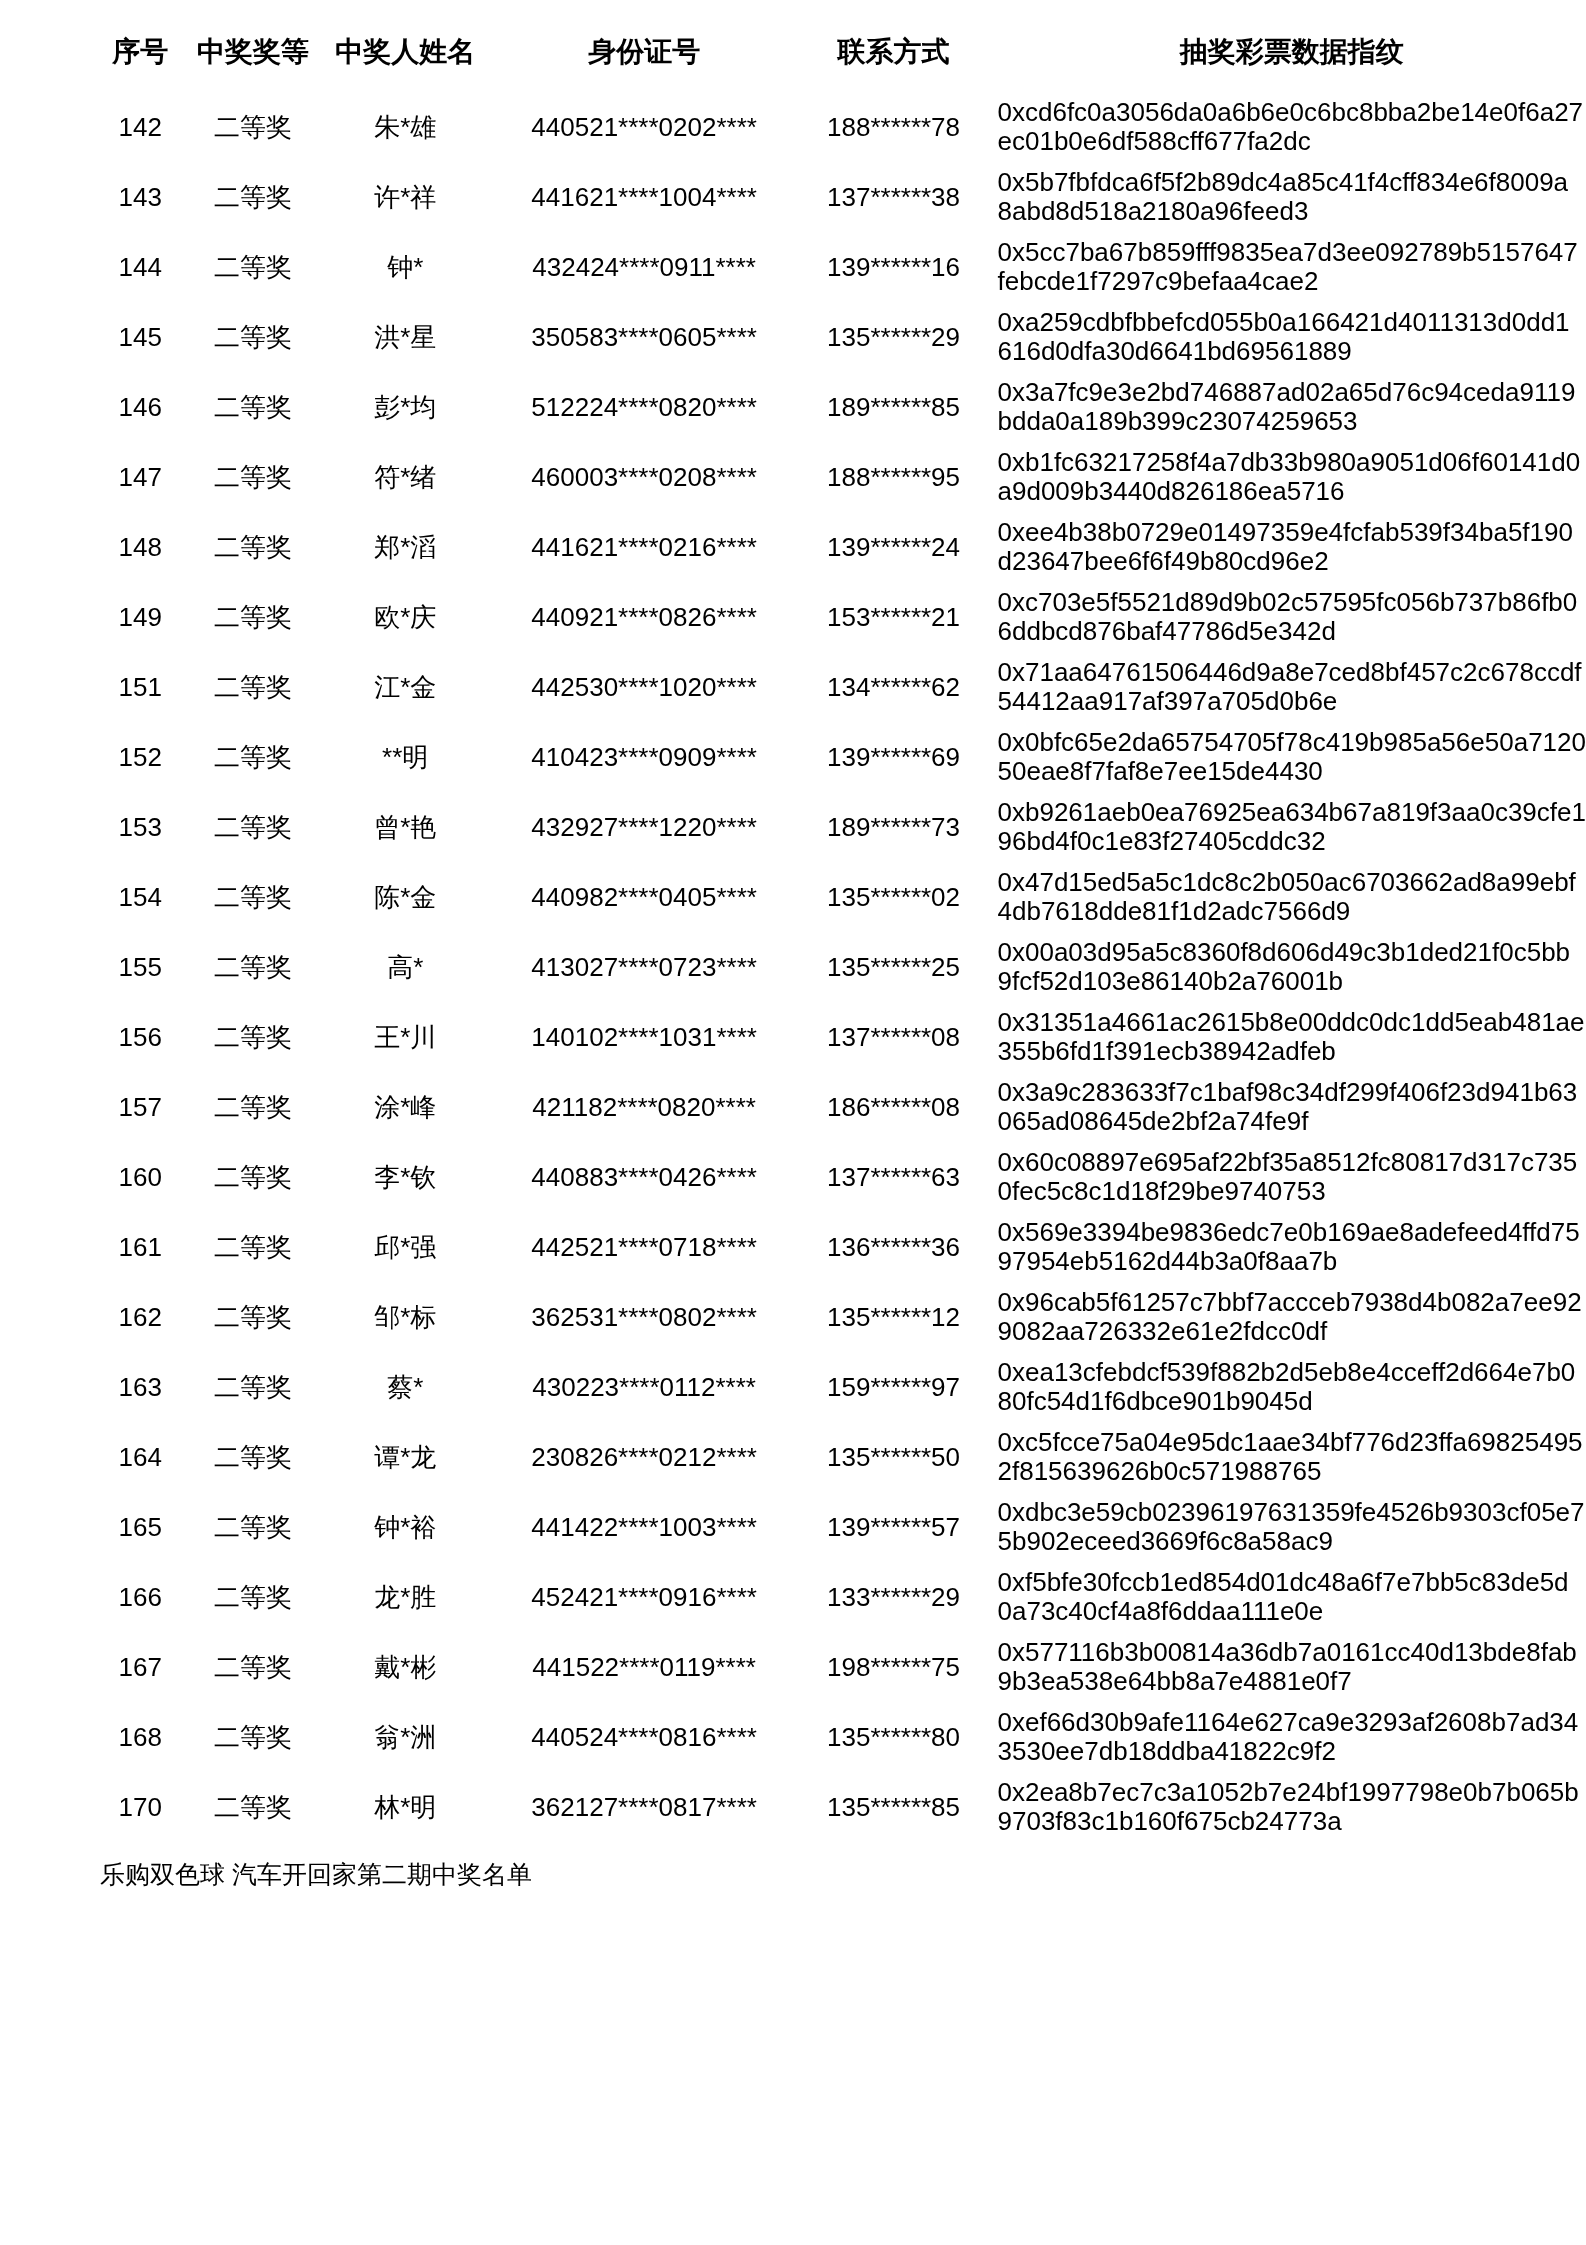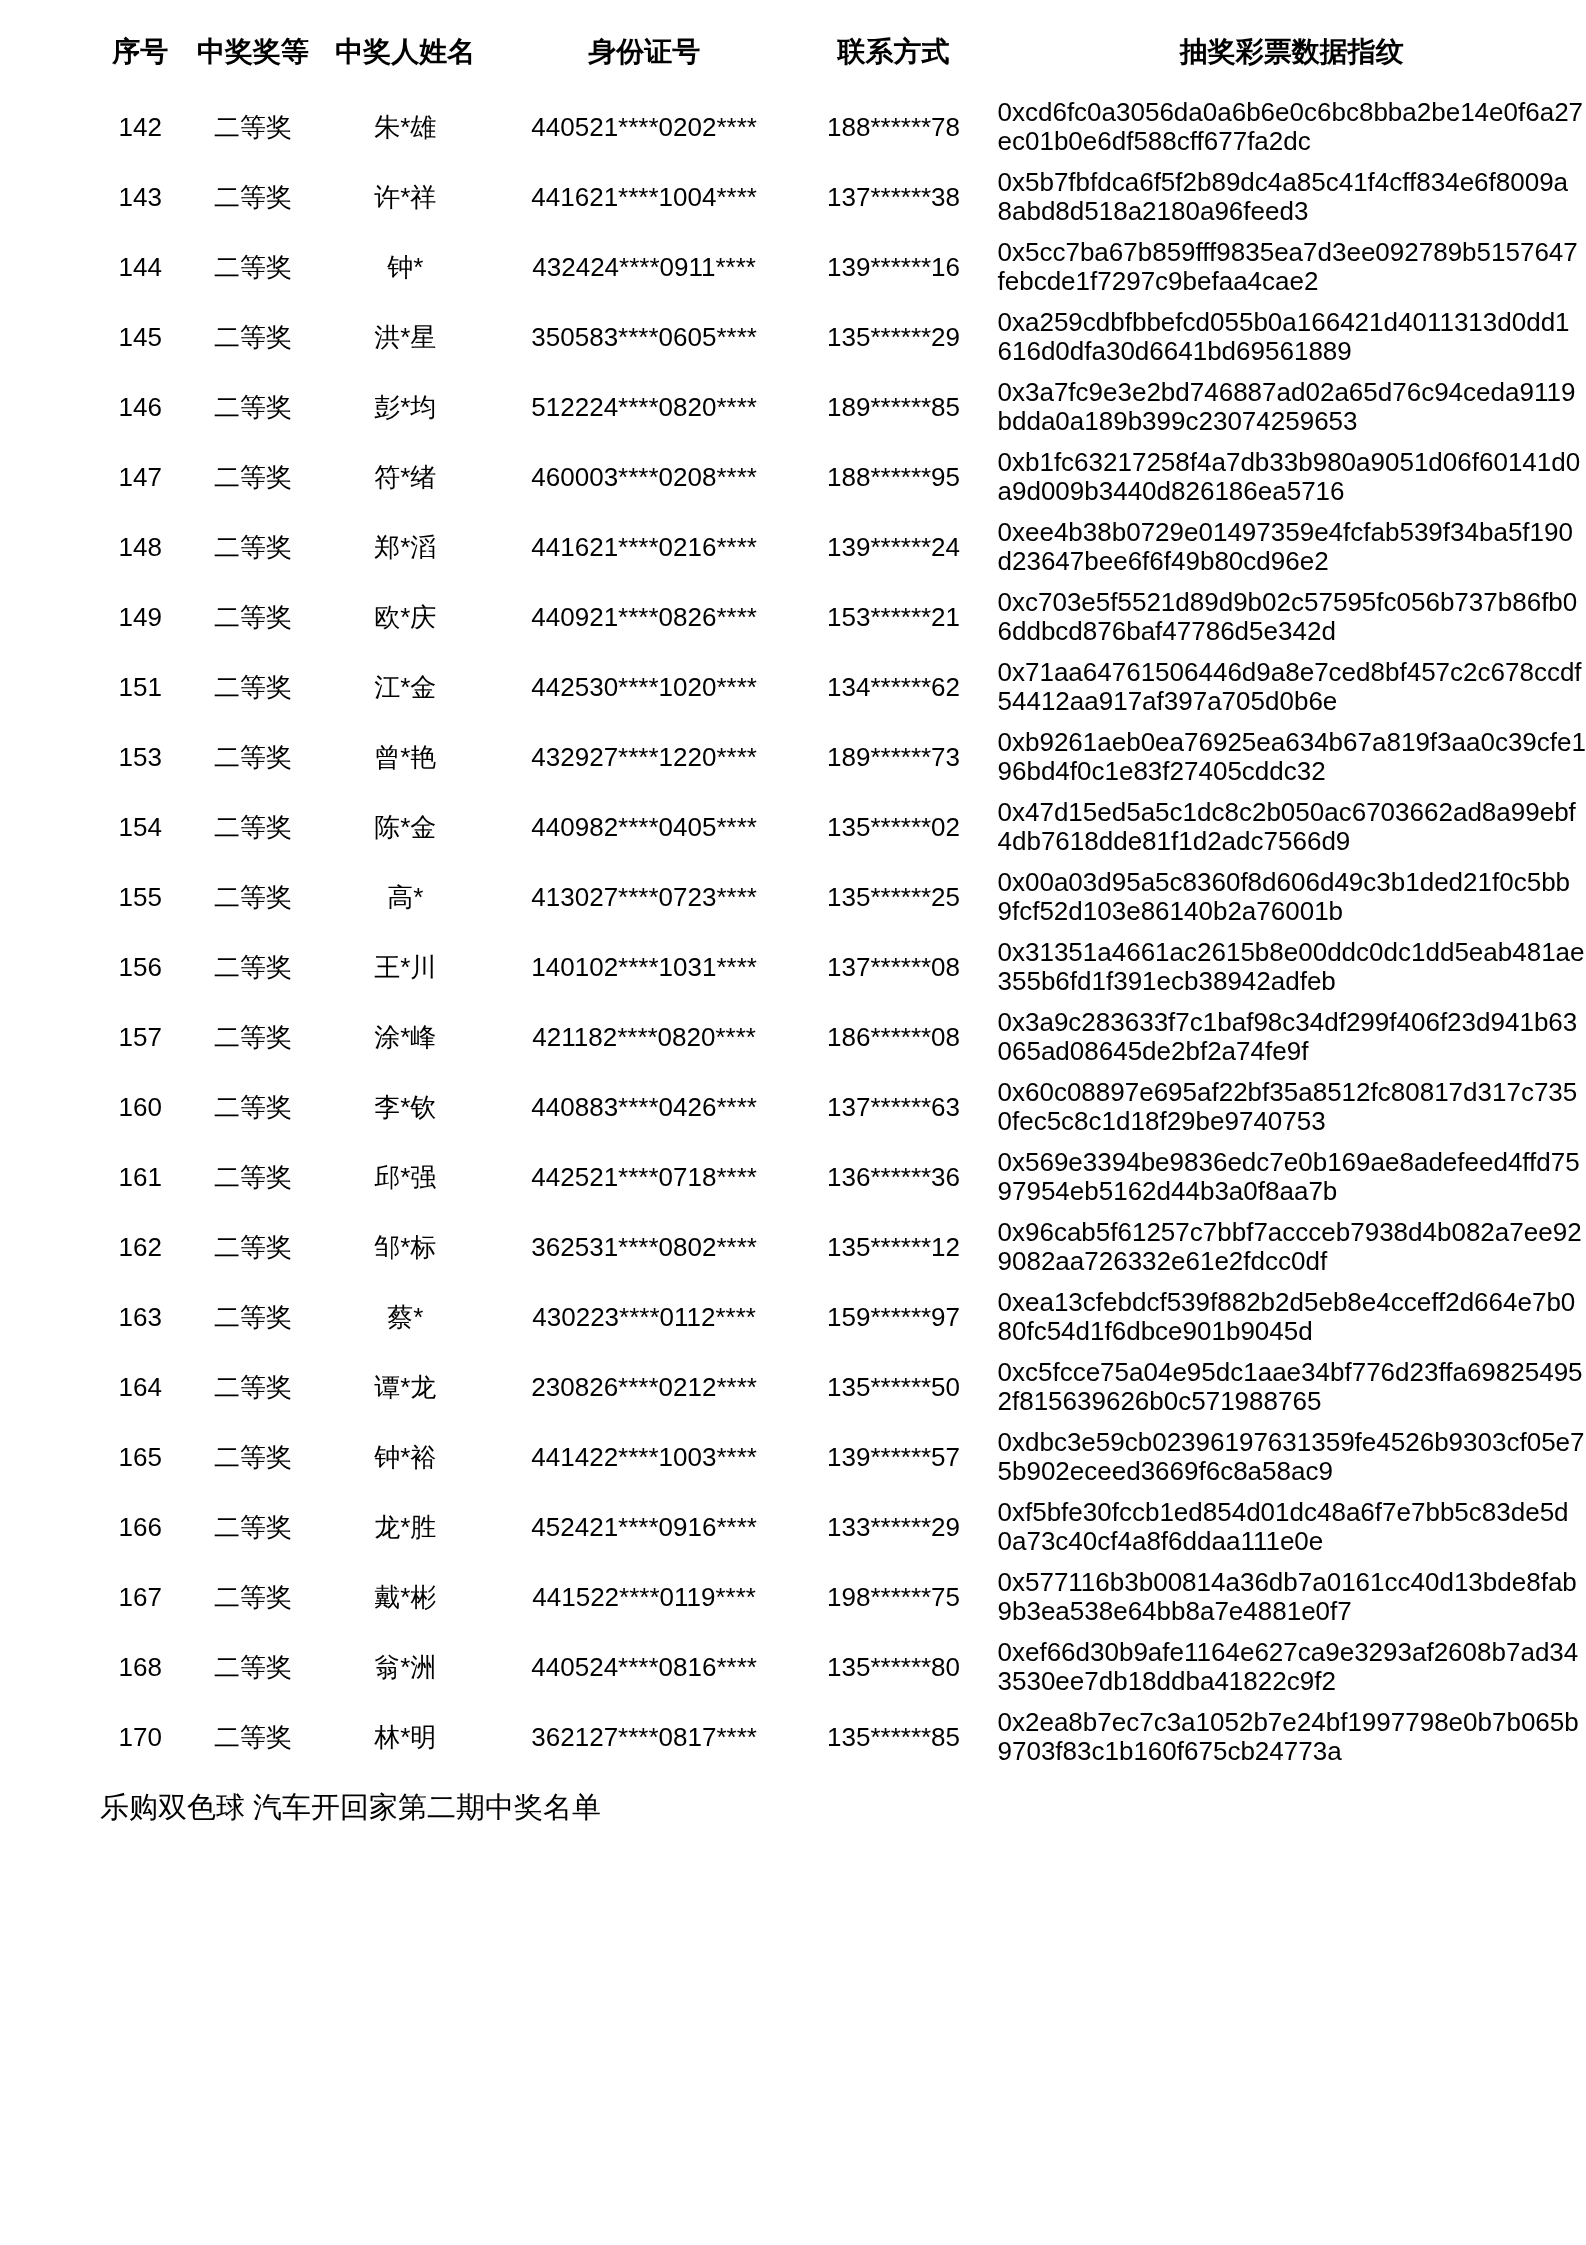--- a/index.html
+++ b/index.html
@@ -33,21 +33,21 @@
     vertical-align: middle;
     text-align: center;
     font-size: 26px;
     white-space: nowrap;
     overflow: visible;
   }
   td.fp-cell { font-size: 23px; }
   .fp-line { line-height: 29px; white-space: nowrap; text-align: left; }
   .footer-caption {
     margin: 16px 0 0 100px;
-    font-size: 29px;
+    font-size: 25px;
     color: #000000;
     white-space: nowrap;
   }
 </style>
 </head>
 <body>
 
 <div class="page">
 
   <table class="winners">
@@ -163,20 +163,31 @@
       <td>二等奖</td>
       <td>江*金</td>
       <td>442530****1020****</td>
       <td>134******62</td>
       <td class="fp-cell">
         <div class="fp-line">0x71aa64761506446d9a8e7ced8bf457c2c678ccdf</div>
         <div class="fp-line">54412aa917af397a705d0b6e</div>
       </td>
     </tr>
         <tr>
+      <td>152</td>
+      <td>二等奖</td>
+      <td>**明</td>
+      <td>410423****0909****</td>
+      <td>139******69</td>
+      <td class="fp-cell">
+        <div class="fp-line">0x0bfc65e2da65754705f78c419b985a56e50a7120</div>
+        <div class="fp-line">50eae8f7faf8e7ee15de4430</div>
+      </td>
+    </tr>
+        <tr>
       <td>153</td>
       <td>二等奖</td>
       <td>曾*艳</td>
       <td>432927****1220****</td>
       <td>189******73</td>
       <td class="fp-cell">
         <div class="fp-line">0xb9261aeb0ea76925ea634b67a819f3aa0c39cfe1</div>
         <div class="fp-line">96bd4f0c1e83f27405cddc32</div>
       </td>
     </tr>

